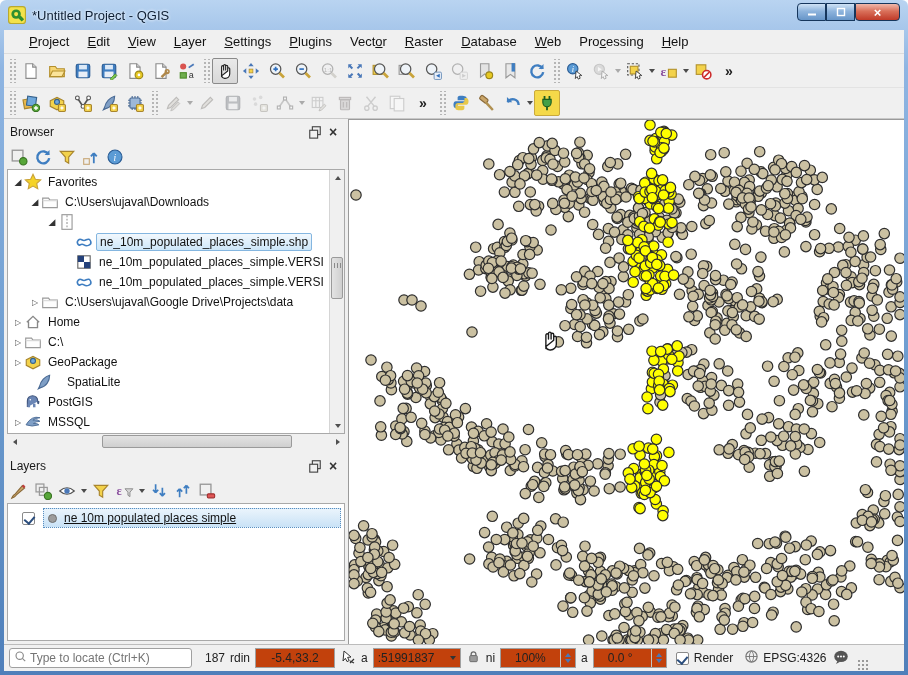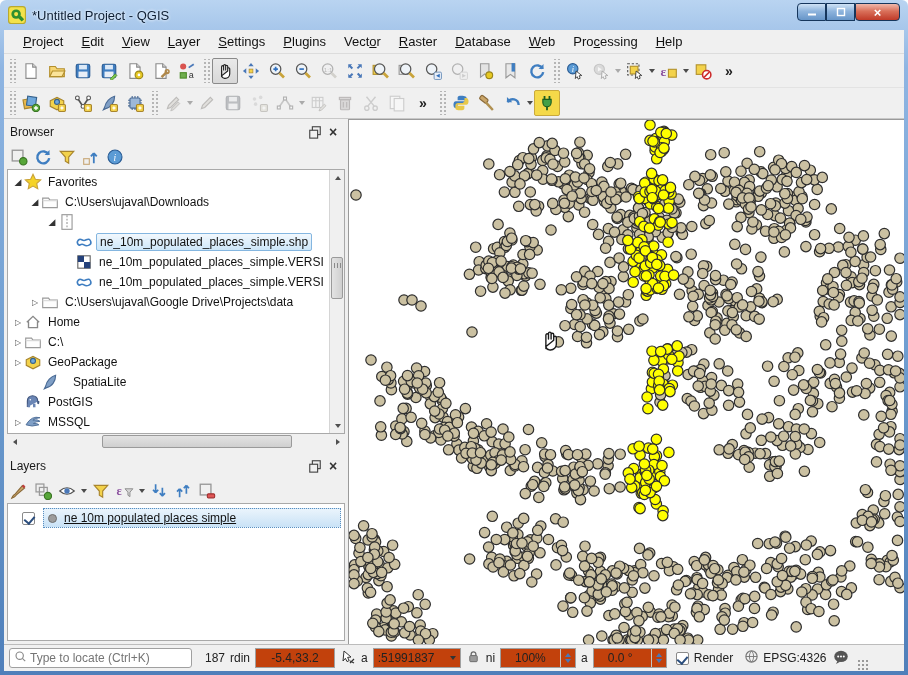--- a/index.html
+++ b/index.html
@@ -12,21 +12,21 @@
   
   .titlebar { position:absolute; top:0; left:0; right:0; height:30px; display:flex; align-items:center; padding:0 8px; }
   .titlebar .qgis-logo { width:18px; height:18px; margin-right:6px; }
   .title-text { font-size:13px; color:#0d1e33; text-shadow:0 0 3px #eaf3fc,0 0 3px #eaf3fc; }
   .winbtns { position:absolute; right:8px; top:3px; display:flex; }
   .wbtn { width:29px; height:18px; border:1px solid #16365c; border-radius:0; background:linear-gradient(#cfe2f5,#8eb4dd 45%,#6795c8); display:flex; align-items:center; justify-content:center; color:#fff; font-size:11px; }
   .wbtn.first { border-radius:4px 0 0 4px; }
   .wbtn.close { width:45px; background:linear-gradient(#f0b8ab,#d9705a 45%,#c03a28); border-radius:0 4px 4px 4px; font-size:13px; font-weight:bold; }
 
   
-  .menubar { height:24px; background:#f0f0f0; display:flex; align-items:center; padding-left:10px; border-bottom:1px solid #dcdcdc; }
+  .menubar { height:24px; background:#f0f0f0; display:flex; align-items:center; padding-left:16px; border-bottom:1px solid #dcdcdc; }
   .menu-item { font-size:13px; color:#111; padding:2px 9px; }
   .menu-item u { text-decoration:underline; }
 
   
   .toolbar { display:flex; align-items:center; background:#f0f0f0; padding:1px 2px; }
   .toolbar.tb1 { height:34px; border-bottom:1px solid #e3e3e3; }
   .toolbar.tb2 { height:31px; border-bottom:1px solid #c8c8c8; }
   .tbtn { display:flex; align-items:center; justify-content:center; width:26px; height:26px; border:1px solid transparent; background:transparent; padding:0; }
   .tbtn svg { display:block; }
   .tbtn.disabled { opacity:.40; filter:grayscale(90%); }
@@ -613,21 +613,21 @@
                 <div class="tree-row" style="padding-left: 4px;">
                   <span class="expander">▷</span>
                   <span class="tree-icon">
                     <svg width="18" height="18" viewBox="0 0 16 16">
                       <path d="M2 6 l6-3 6 3 v5 l-6 3-6-3z" fill="#f3d24b" stroke="#a8852d"></path>
                       <circle cx="8" cy="7" r="2.2" fill="#6fa8dc" stroke="#35618c"></circle>
                     </svg>
                   </span>
                   <span class="tree-label">GeoPackage</span>
                 </div>
-                <div class="tree-row" style="padding-left: 13px; gap: 8px;">
+                <div class="tree-row" style="padding-left: 7px; gap: 8px;">
                   <span class="expander"></span>
                   <span class="tree-icon">
                     <svg width="18" height="18" viewBox="0 0 16 16">
                       <path d="M13 2 C9 3 5 7 4 12 L3 14 L5 13 C10 12 13 7 13 2 Z" fill="#7f9fc6" stroke="#4a6a94"></path>
                     </svg>
                   </span>
                   <span class="tree-label">SpatiaLite</span>
                 </div>
                 <div class="tree-row" style="padding-left: 4px;">
                   <span class="expander"></span>

